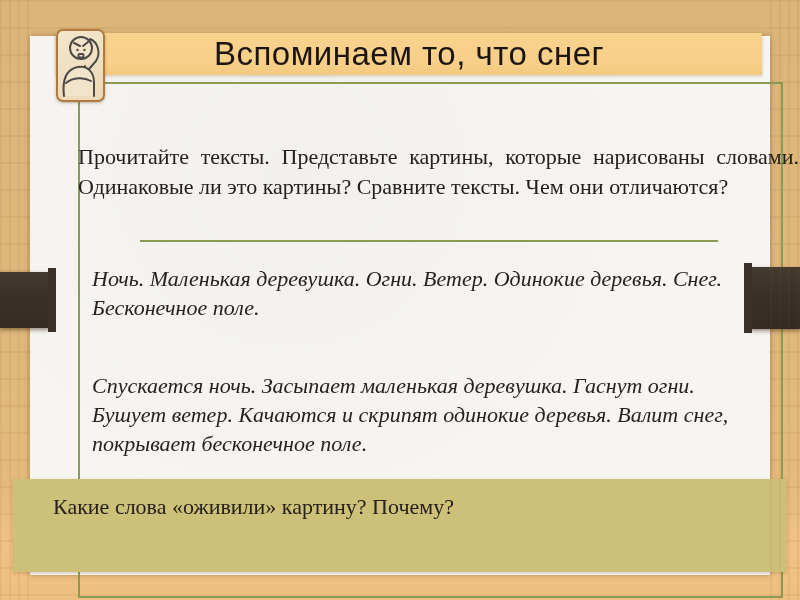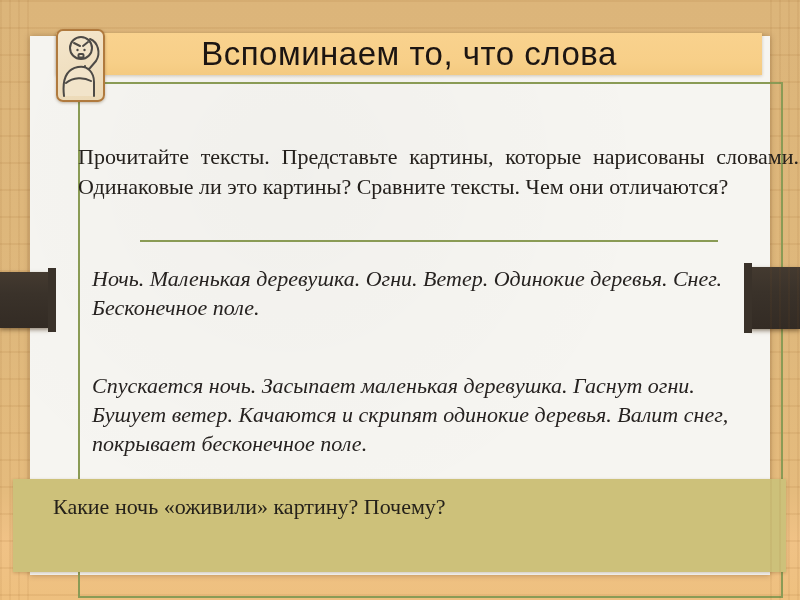--- a/index.html
+++ b/index.html
@@ -90,21 +90,21 @@
     <div class="intro">Прочитайте тексты. Представьте картины, которые нарисованы словами. Одинаковые ли это картины? Сравните тексты. Чем они отличаются?</div>
 
     <div class="sep"></div>
 
     <div class="passage p1">Ночь. Маленькая деревушка. Огни. Ветер. Одинокие деревья. Снег. Бесконечное поле.</div>
 
     <div class="passage p2">Спускается ночь. Засыпает маленькая деревушка. Гаснут огни. Бушует ветер. Качаются и скрипят одинокие деревья. Валит снег, покрывает бесконечное поле.</div>
   </div>
 
   <div class="titlebar">
-    <span class="title">Вспоминаем то, что слова</span>
+    <span class="title">Вспоминаем то, что снег</span>
   </div>
 
   <div class="icon-tile">
     <svg width="41" height="65" viewBox="0 0 41 65">
       <g fill="none" stroke="#4d4a46" stroke-width="2" stroke-linecap="round" stroke-linejoin="round">
 
         <path d="M30 6 C38 9 41 20 36 28 L30 35 C27 38 24 37 25 33"></path>
 
         <circle cx="21" cy="15" r="11" fill="#f2e4ca"></circle>
 
@@ -116,21 +116,21 @@
         <rect x="18.5" y="21" width="5" height="3.6" rx="1"></rect>
 
         <path d="M4 63 C2 46 7 36 18 34 C28 32 34 40 34 49 L34 63" fill="#f2e4ca"></path>
 
         <path d="M6 50 C13 44 24 44 31 48"></path>
       </g>
     </svg>
   </div>
 
   <div class="qbox">
-    <span class="qline">Какие ночь «оживили» картину? Почему?</span>
+    <span class="qline">Какие слова «оживили» картину? Почему?</span>
   </div>
 
   <div class="peg peg-left">
       <span class="cap"></span>
     </div>
   <div class="peg peg-right">
       <span class="cap"></span>
     </div>
 
 </div>

